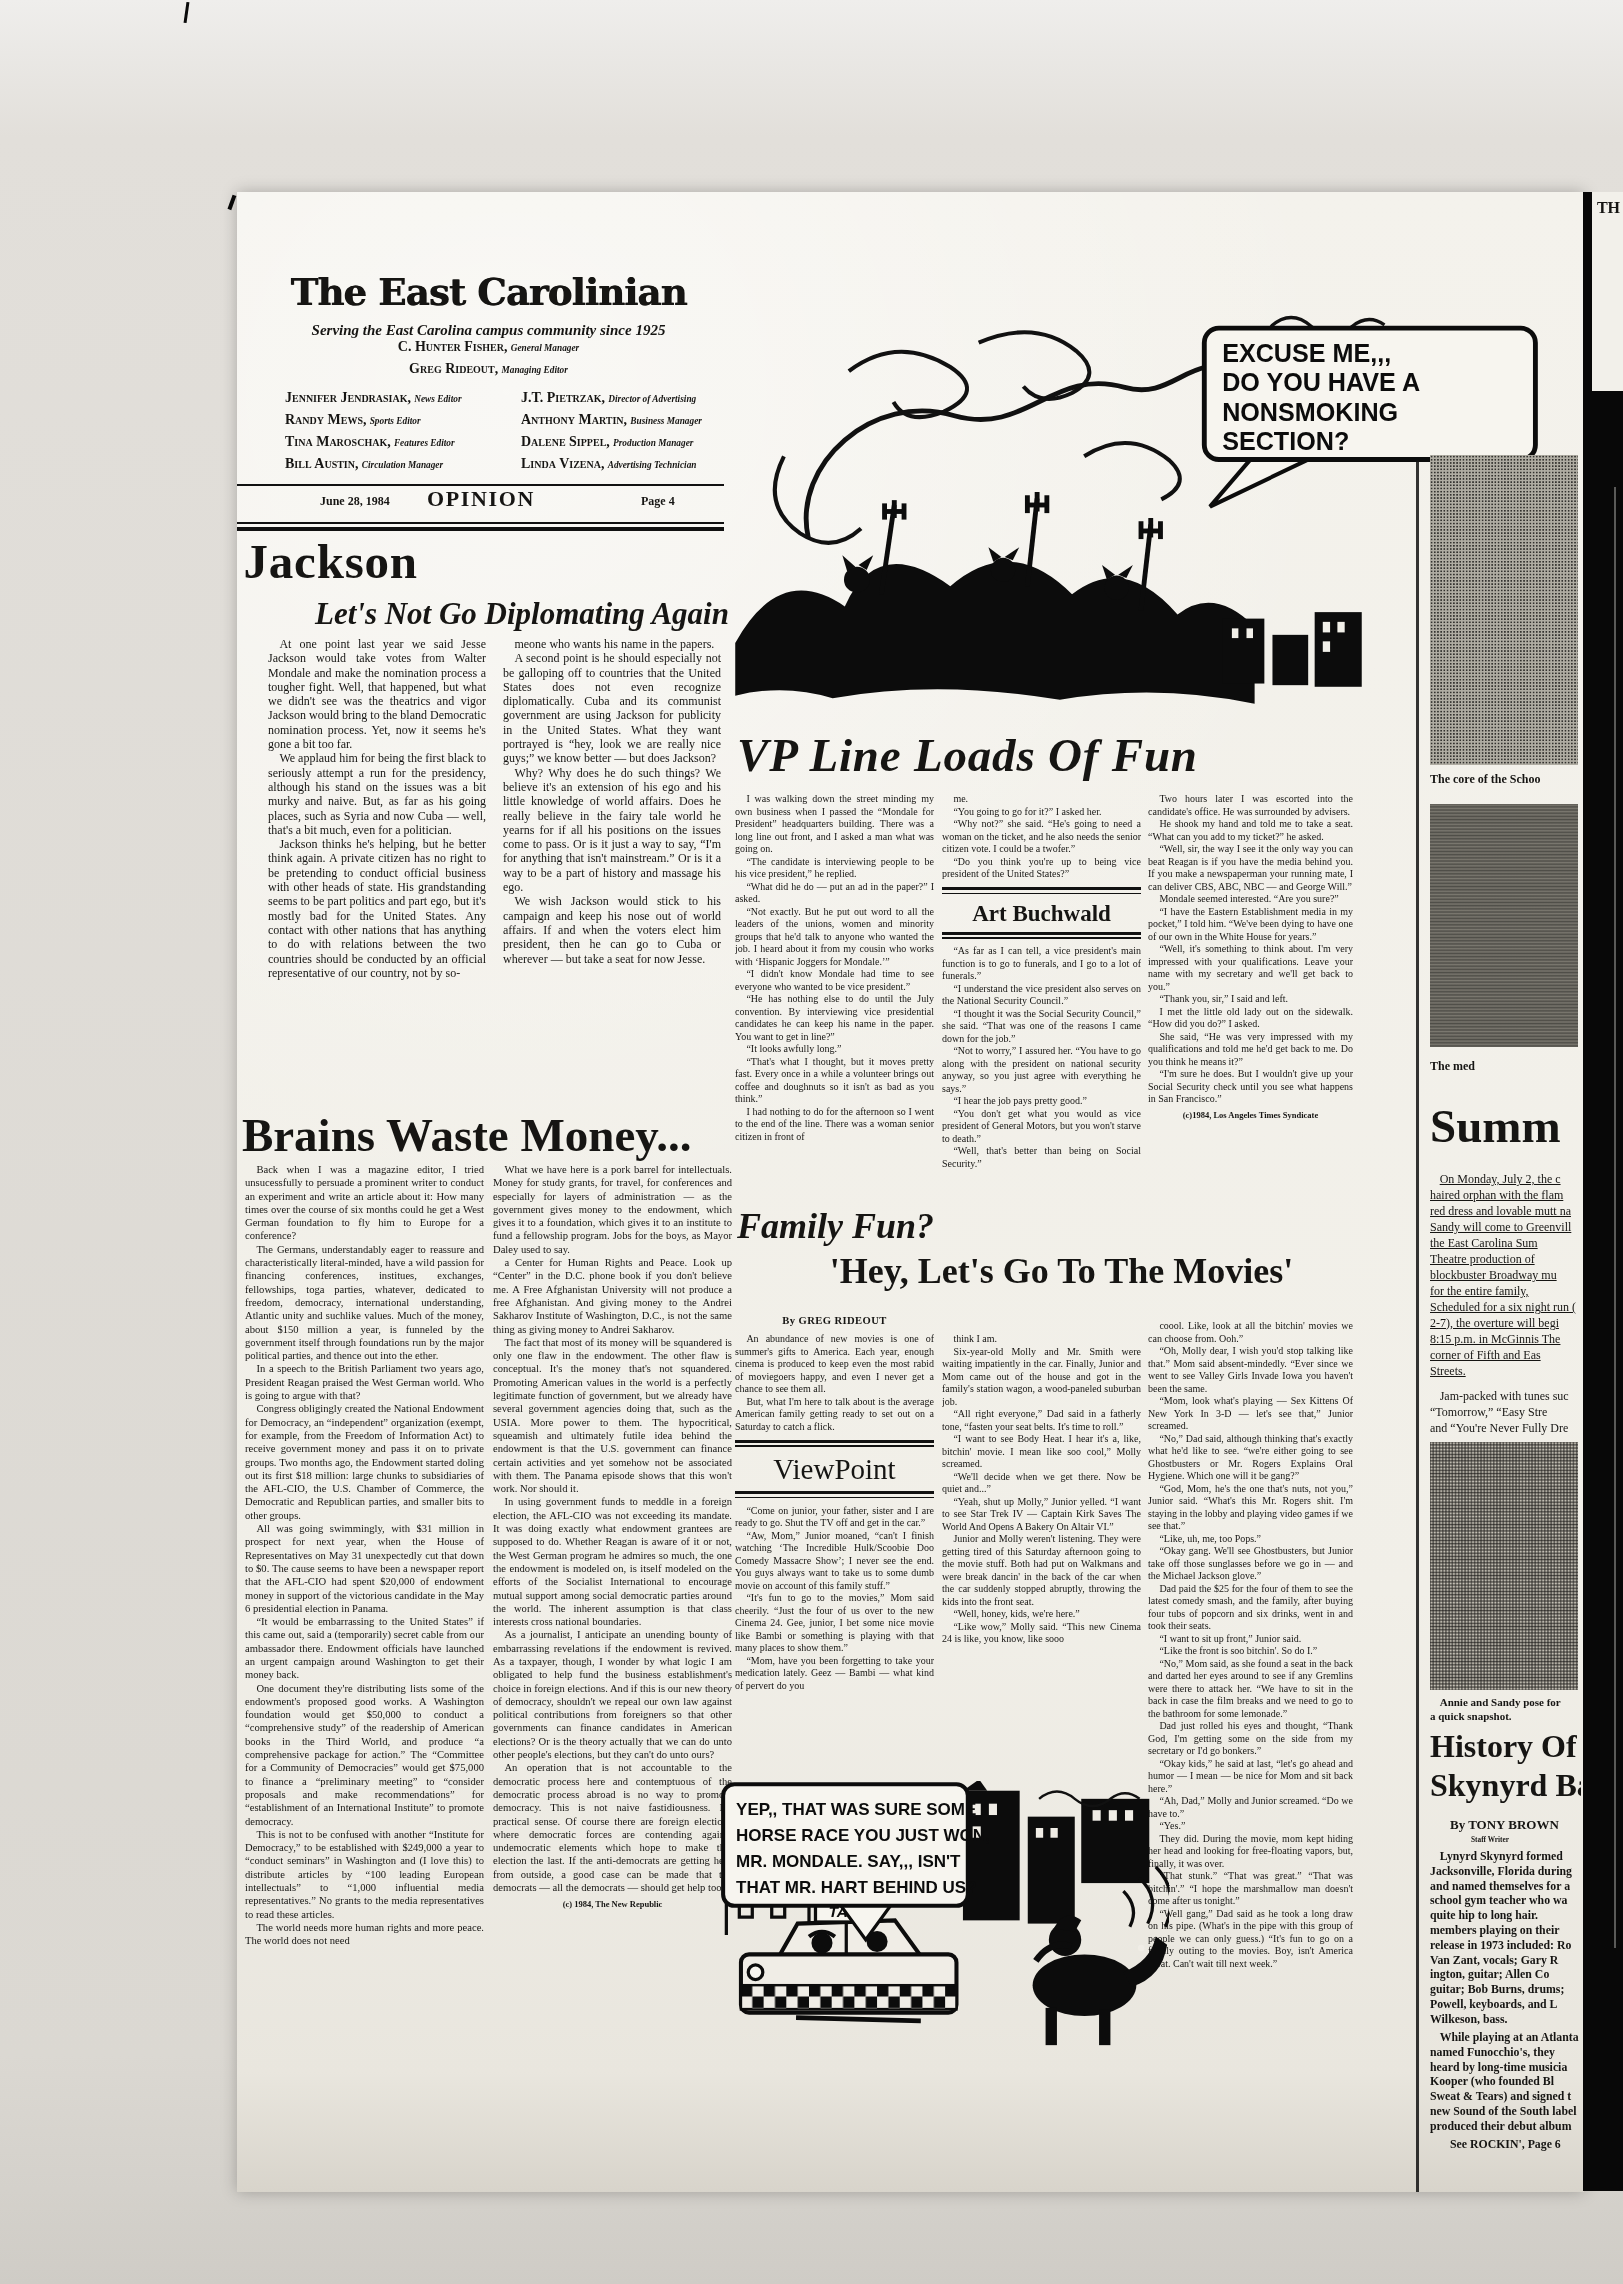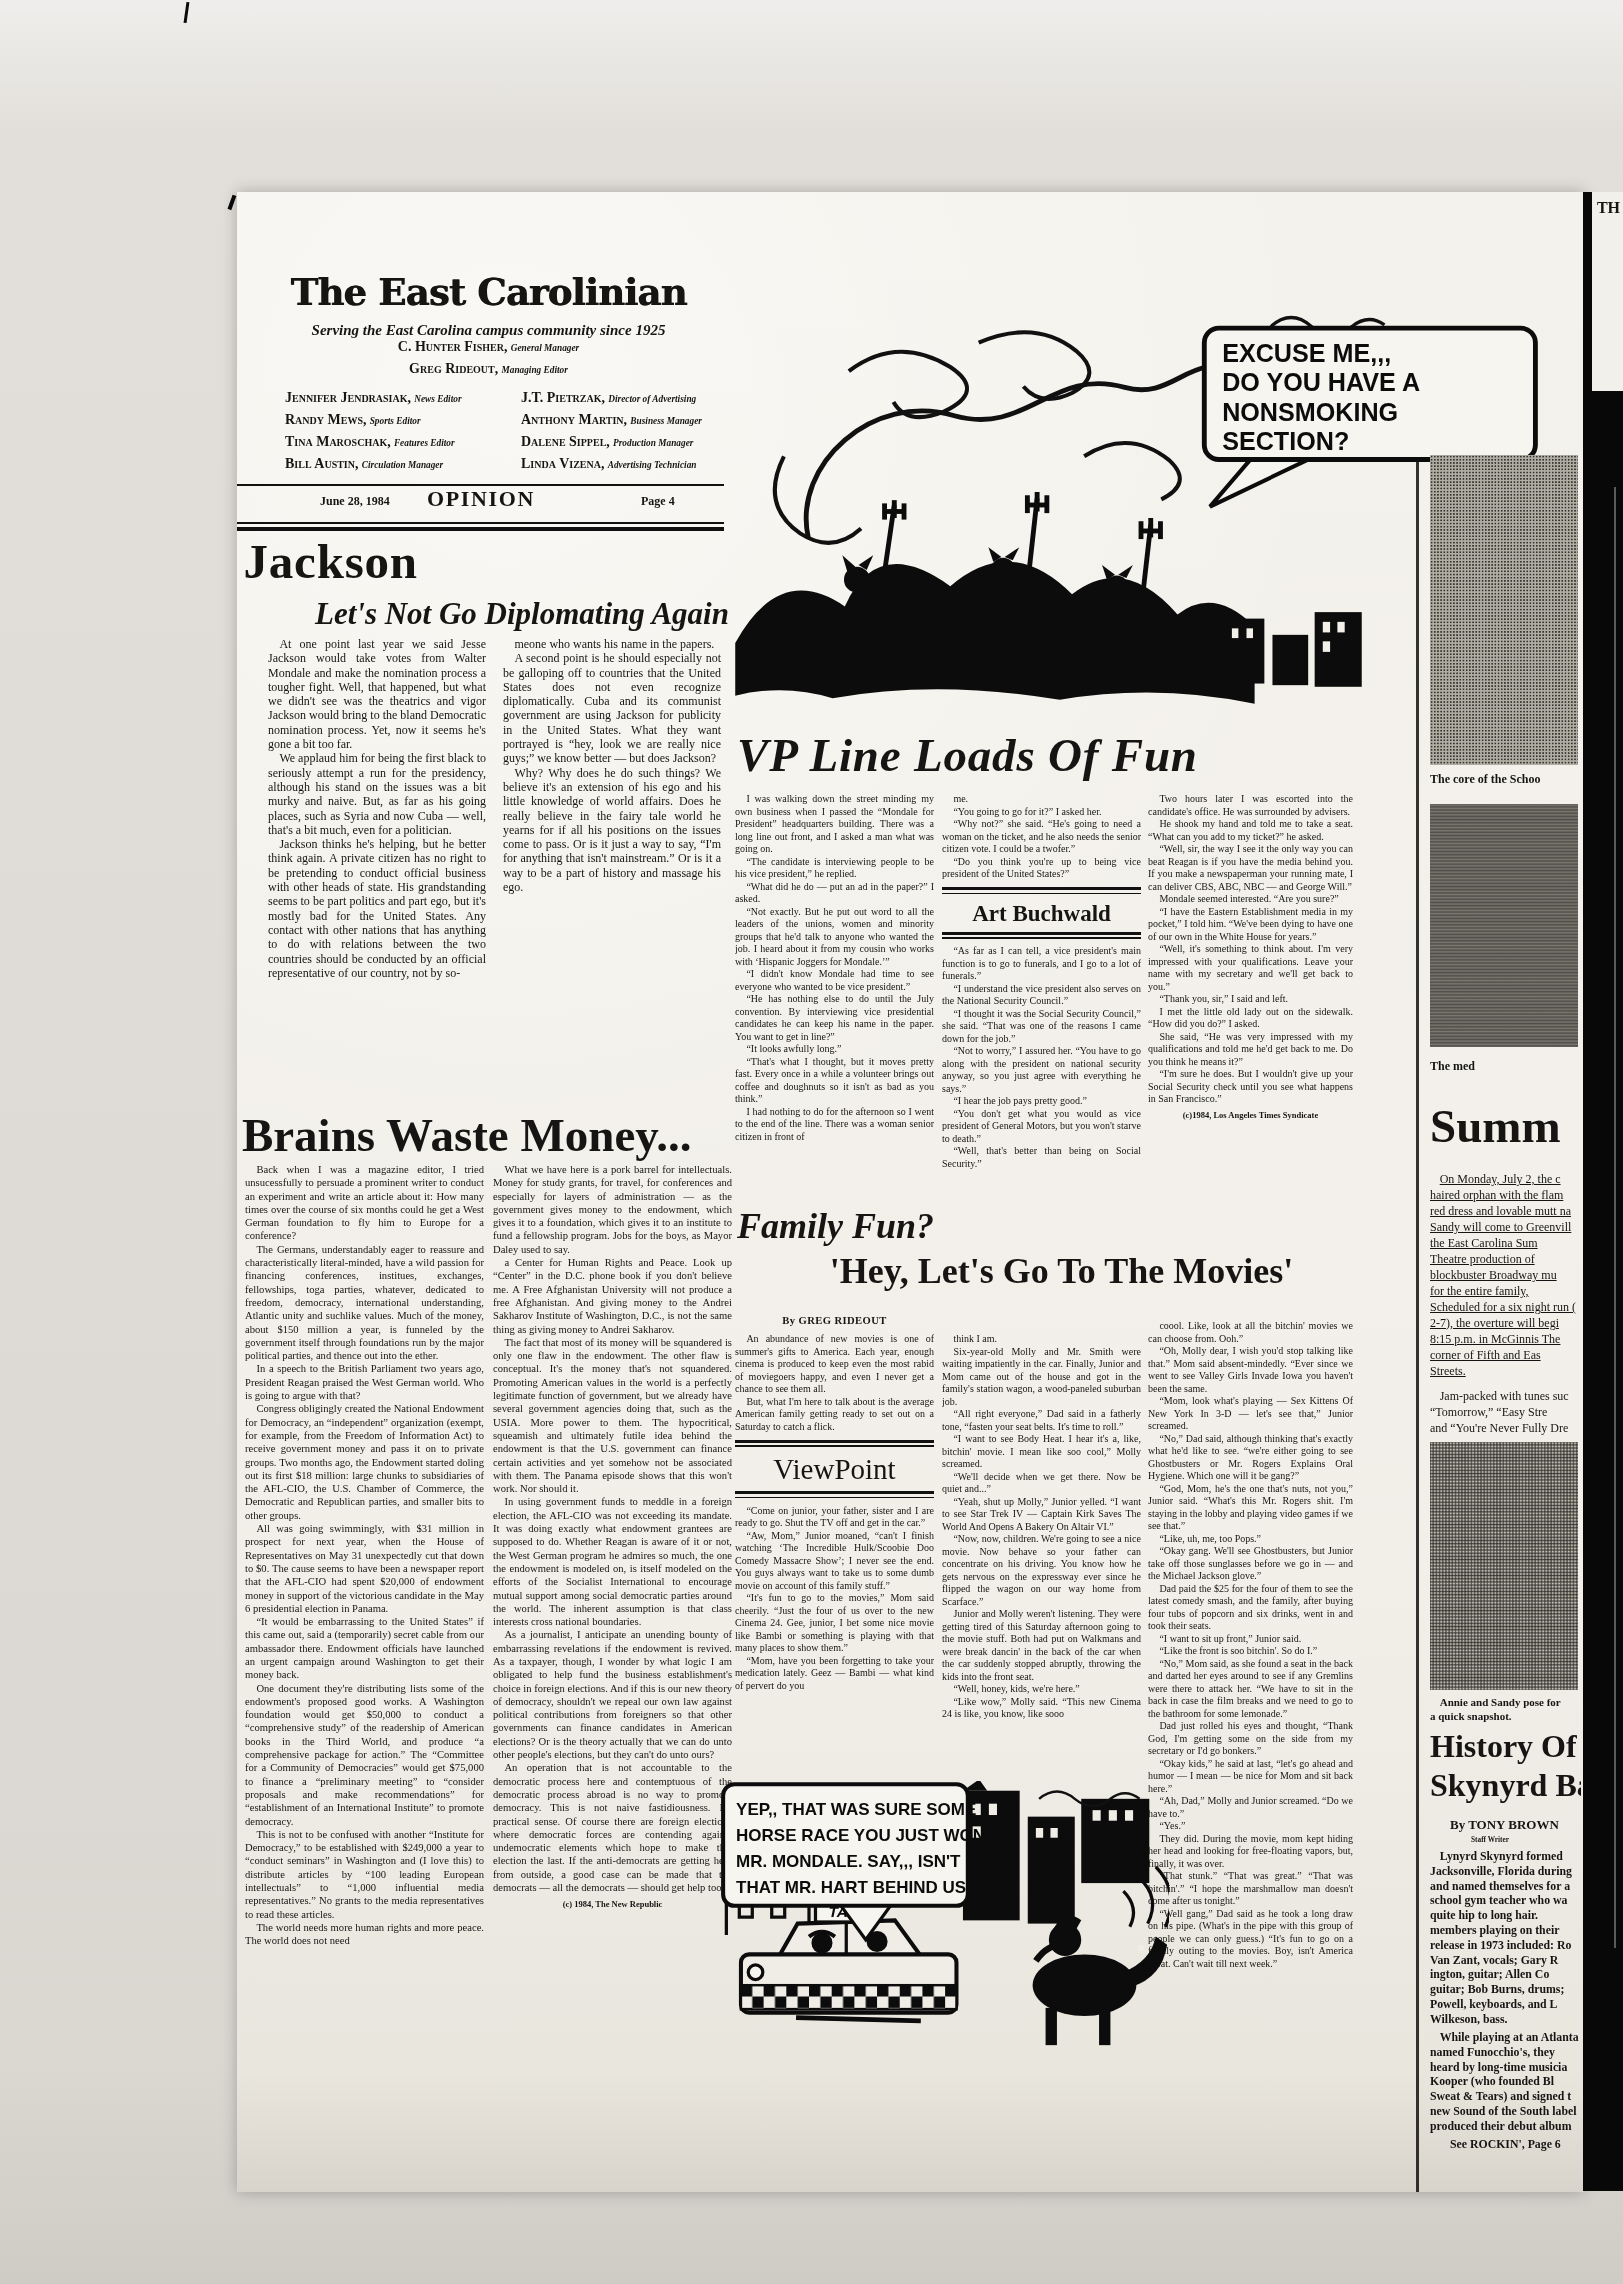--- a/index.html
+++ b/index.html
@@ -112,20 +112,21 @@
   <div class="abs h-sub" style="left:78px;top:404px;">Let's Not Go Diplomating Again</div>
   <div class="body-col fs-jack" style="left:31px;top:445px;width:218px;height:455px;">
       <p>At one point last year we said Jesse Jackson would take votes from Walter Mondale and make the nomination process a tougher fight. Well, that happened, but what we didn't see was the theatrics and vigor Jackson would bring to the bland Democratic nomination process. Yet, now it seems he's gone a bit too far.</p>
       <p>We applaud him for being the first black to seriously attempt a run for the presidency, although his stand on the issues was a bit murky and naive. But, as far as his going places, such as Syria and now Cuba — well, that's a bit much, even for a politician.</p>
       <p>Jackson thinks he's helping, but he better think again. A private citizen has no right to be pretending to conduct official business with other heads of state. His grandstanding seems to be part politics and part ego, but it's mostly bad for the United States. Any contact with other nations that has anything to do with relations between the two countries should be conducted by an official representative of our country, not by so-</p>
     </div>
   <div class="body-col fs-jack" style="left:266px;top:445px;width:218px;height:455px;">
       <p>meone who wants his name in the papers.</p>
       <p>A second point is he should especially not be galloping off to countries that the United States does not even recognize diplomatically. Cuba and its communist government are using Jackson for publicity in the United States. What they want portrayed is “hey, look we are really nice guys;” we know better — but does Jackson?</p>
       <p>Why? Why does he do such things? We believe it's an extension of his ego and his little knowledge of world affairs. Does he really believe in the fairy tale world he yearns for if all his positions on the issues come to pass. Or is it just a way to say, “I'm for anything that isn't mainstream.” Or is it a way to be a part of history and massage his ego.</p>
+      <p>We wish Jackson would stick to his campaign and keep his nose out of world affairs. If and when the voters elect him president, then he can go to Cuba or wherever — but take a seat for now Jesse.</p>
     </div>
 
   <div class="cartoon" style="left:498px;top:102px;width:812px;height:422px;">
     <svg width="812" height="422" viewBox="0 0 1000 520">
 
       <path d="M90,300 C70,210 170,120 270,150 C360,175 390,90 480,115 C540,132 560,70 620,95" fill="none" stroke="#111" stroke-width="6"></path>
       <path d="M140,95 q60,-45 125,-5 q45,30 -8,55 q-45,18 -62,-12" fill="none" stroke="#111" stroke-width="5"></path>
       <path d="M300,60 q70,-30 120,10 q35,30 -5,52 q-38,18 -60,-8" fill="none" stroke="#111" stroke-width="5"></path>
       <path d="M60,200 q-30,60 20,95 q40,26 75,-6" fill="none" stroke="#111" stroke-width="5"></path>
       <path d="M430,200 q55,-35 105,5 q30,28 -10,48" fill="none" stroke="#111" stroke-width="5"></path>
@@ -292,21 +293,20 @@
       </div>
   </div>
 
   <div class="body-col fs-vp" style="left:705px;top:1141px;width:199px;height:445px;">
       <p>think I am.</p>
       <p>Six-year-old Molly and Mr. Smith were waiting impatiently in the car. Finally, Junior and Mom came out of the house and got in the family's station wagon, a wood-paneled suburban job.</p>
       <p>“All right everyone,” Dad said in a fatherly tone, “fasten your seat belts. It's time to roll.”</p>
       <p>“I want to see Body Heat. I hear it's a, like, bitchin' movie. I mean like soo cool,” Molly screamed.</p>
       <p>“We'll decide when we get there. Now be quiet and...”</p>
       <p>“Yeah, shut up Molly,” Junior yelled. “I want to see Star Trek IV — Captain Kirk Saves The World And Opens A Bakery On Altair VI.”</p>
-      <p>“Now, now, children. We're going to see a nice movie. Now behave so your father can concentrate on his driving. You know how he gets nervous on the expressway ever since he flipped the wagon on our way home from Scarface.”</p>
       <p>Junior and Molly weren't listening. They were getting tired of this Saturday afternoon going to the movie stuff. Both had put on Walkmans and were break dancin' in the back of the car when the car suddenly stopped abruptly, throwing the kids into the front seat.</p>
       <p>“Well, honey, kids, we're here.”</p>
       <p>“Like wow,” Molly said. “This new Cinema 24 is like, you know, like sooo</p>
     </div>
   <div class="body-col fs-vp" style="left:911px;top:1128px;width:205px;">
       <p>coool. Like, look at all the bitchin' movies we can choose from. Ooh.”</p>
       <p>“Oh, Molly dear, I wish you'd stop talking like that.” Mom said absent-mindedly. “Ever since we went to see Valley Girls Invade Iowa you haven't been the same.</p>
       <p>“Mom, look what's playing — Sex Kittens Of New York In 3-D — let's see that,” Junior screamed.</p>
       <p>“No,” Dad said, although thinking that's exactly what he'd like to see. “we're either going to see Ghostbusters or Mr. Rogers Explains Oral Hygiene. Which one will it be gang?”</p>
       <p>“God, Mom, he's the one that's nuts, not you,” Junior said. “What's this Mr. Rogers shit. I'm staying in the lobby and playing video games if we see that.”</p>

